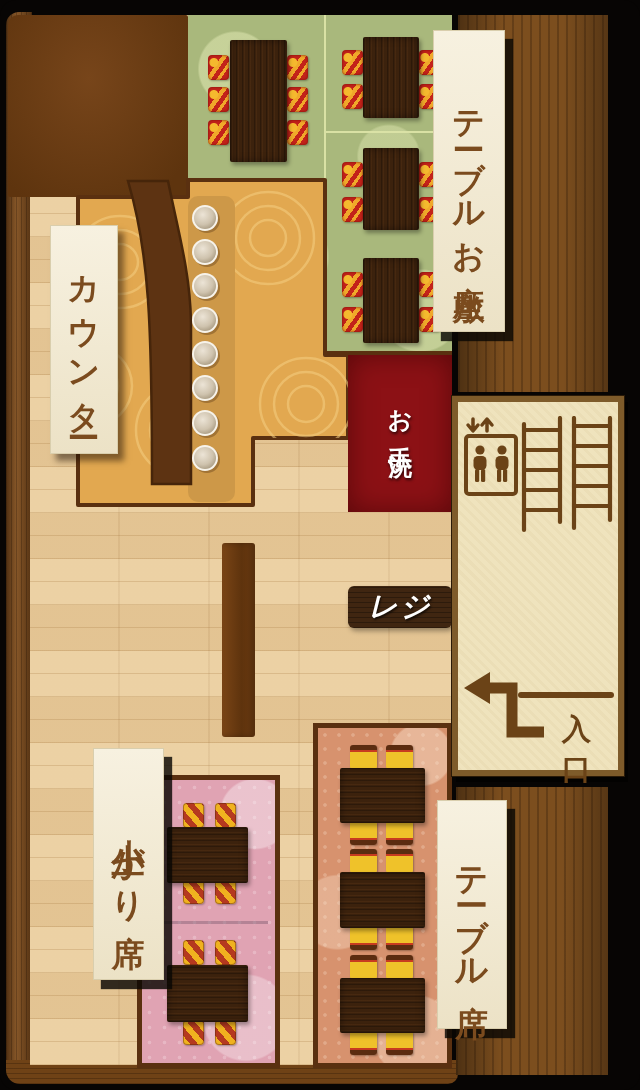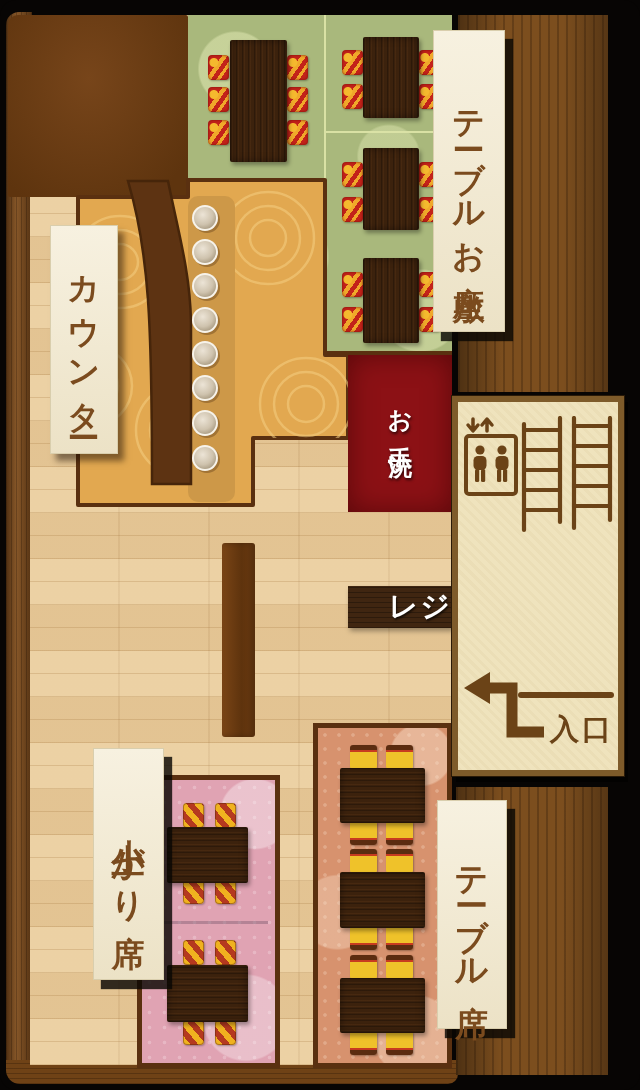--- a/index.html
+++ b/index.html
@@ -30,22 +30,22 @@
       radial-gradient(circle at 18% 16%,rgba(228,235,182,.50) 0 36px,transparent 38px),
       radial-gradient(circle at 76% 42%,rgba(228,235,182,.40) 0 30px,transparent 32px),
       radial-gradient(circle at 40% 72%,rgba(228,235,182,.38) 0 34px,transparent 36px),
       radial-gradient(circle at 88% 88%,rgba(228,235,182,.45) 0 40px,transparent 42px);
     border-bottom:4px solid #5a3010;}
   .tatami-line{background:rgba(219,227,166,.95);}
 
   .restroom{background:#8c1115;box-shadow:inset 0 0 28px rgba(50,0,0,.55);}
   .register{background:#402611;
     background-image:repeating-linear-gradient(0deg,rgba(0,0,0,.30) 0 1px,transparent 1px 5px);
-    border-radius:0;box-shadow:2px 3px 5px rgba(0,0,0,.35);
-    display:flex;align-items:center;justify-content:flex-end;}
+    border-radius:6px;box-shadow:2px 3px 5px rgba(0,0,0,.35);
+    display:flex;align-items:center;justify-content:center;font-style:italic;}
   .pillar{background:linear-gradient(90deg,#7a4516,#5e330d 60%,#6f3d12);
     background-size:100% 100%;border-radius:3px;
     box-shadow:inset -4px 0 6px rgba(0,0,0,.25);}
 
   .pinkroom{background-color:#e0a3b3;border:5px solid #5a3010;
     background-image:
       radial-gradient(circle at 85% 12%,rgba(255,255,255,.35) 0 34px,transparent 36px),
       radial-gradient(circle at 78% 84%,rgba(255,255,255,.30) 0 42px,transparent 44px),
       radial-gradient(rgba(255,255,255,.22) 1.4px,transparent 2.2px);
     background-size:auto,auto,15px 15px;}
@@ -288,21 +288,21 @@
         <line x1="54" y1="50" x2="90" y2="50"></line>
           <line x1="54" y1="70" x2="90" y2="70"></line>
         <line x1="54" y1="90" x2="90" y2="90"></line>
       </g>
     </svg>
     <svg class="abs" style="left:2px;top:262px;" width="88" height="80" viewBox="0 0 88 80">
       <polyline points="84,68 52,68 52,24 30,24" fill="none" stroke="#6b4317" stroke-width="11"></polyline>
       <polygon points="30,8 30,40 4,24" fill="#6b4317"></polygon>
     </svg>
     <div class="abs doorline" style="left:60px;top:290px;width:96px;height:6px;"></div>
-    <div class="abs entrytext" style="left:92px;top:308px;">入口</div>
+    <div class="abs entrytext" style="left:104px;top:308px;">入口</div>
   </div>
 
   <div class="abs paper" style="left:433px;top:30px;width:70px;height:300px;">
     <span class="vtext" style="font-size:32px;">テーブルお座敷</span>
   </div>
   <div class="abs paper" style="left:50px;top:225px;width:66px;height:227px;box-shadow:6px 7px 6px rgba(30,15,5,.5);">
     <span class="vtext" style="font-size:32px;">カウンター</span>
   </div>
   <div class="abs paper" style="left:93px;top:748px;width:69px;height:230px;">
     <span class="vtext" style="font-size:33px;">小上がり席</span>

